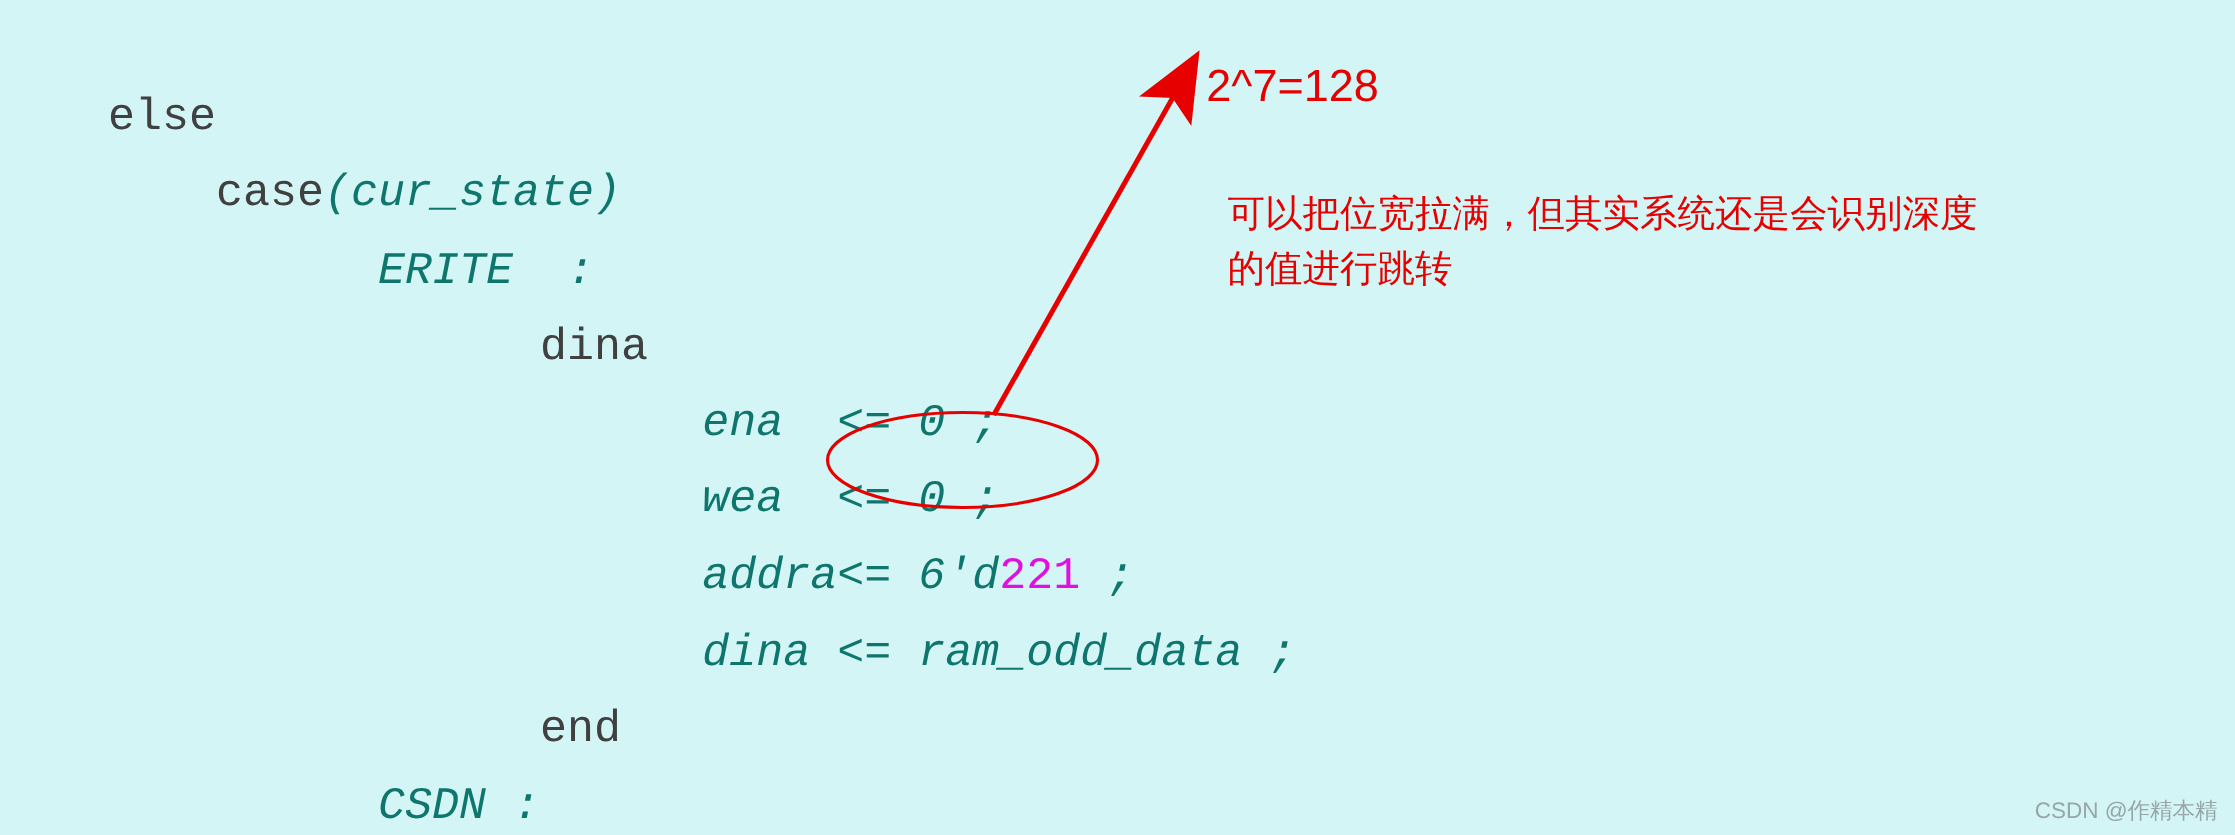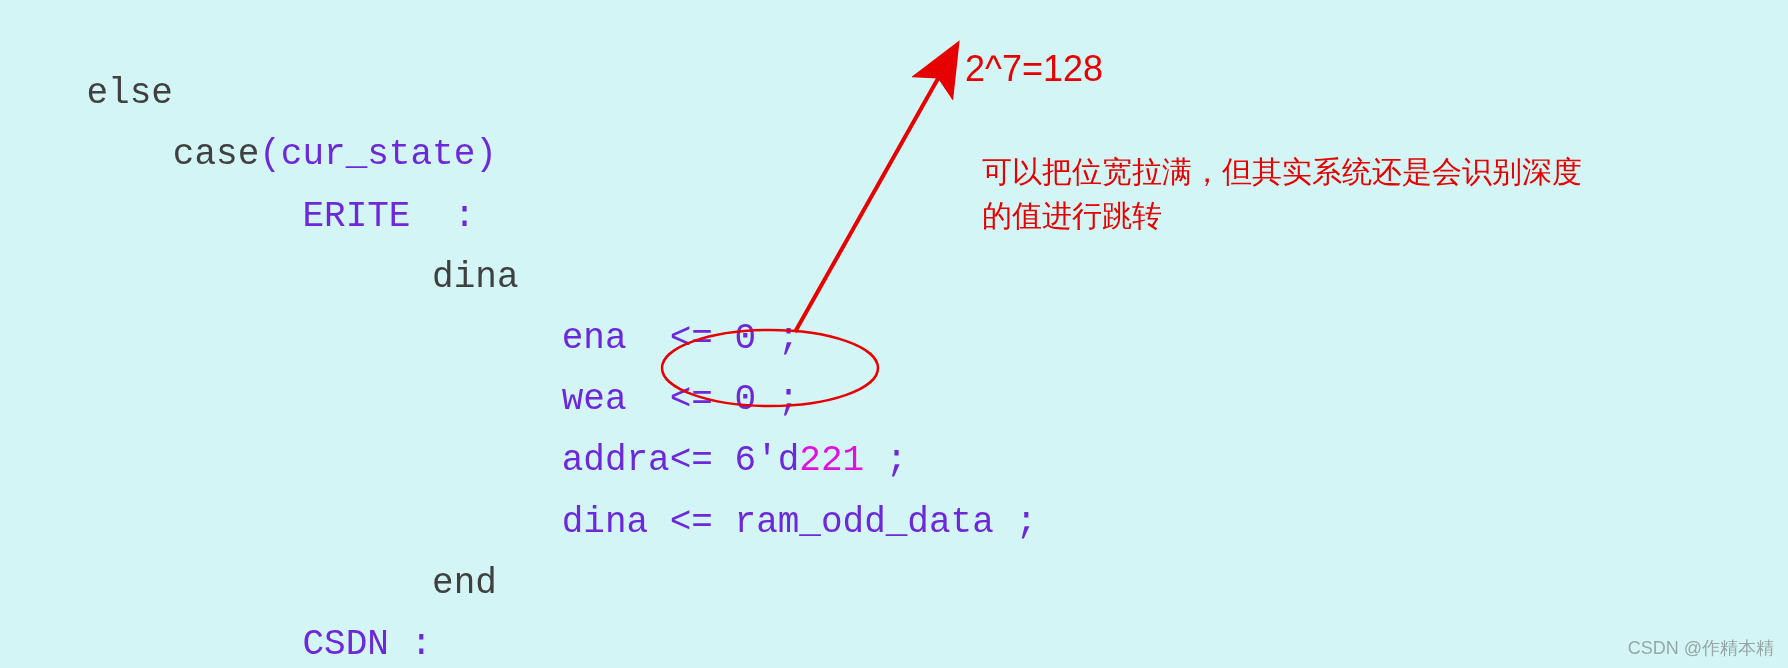--- a/index.html
+++ b/index.html
@@ -15,21 +15,21 @@
   }
   .code-area {
     position: absolute;
     top: 0;
     left: 0;
     white-space: pre;
     line-height: 1.7;
     padding-top: 2px;
   }
   .kw { color: #404040; } 
-  .black { color: #6d28d9; }
+  .black { color: #0f766e; font-style: italic; }
   .num { color: #e010e0; } 
   .annot-top {
     position: absolute;
     left: 965px;
     top: 48px;
     color: #e60000;
     font-family: "Microsoft YaHei", sans-serif;
     font-size: 36px;
     text-align: center;
   }

